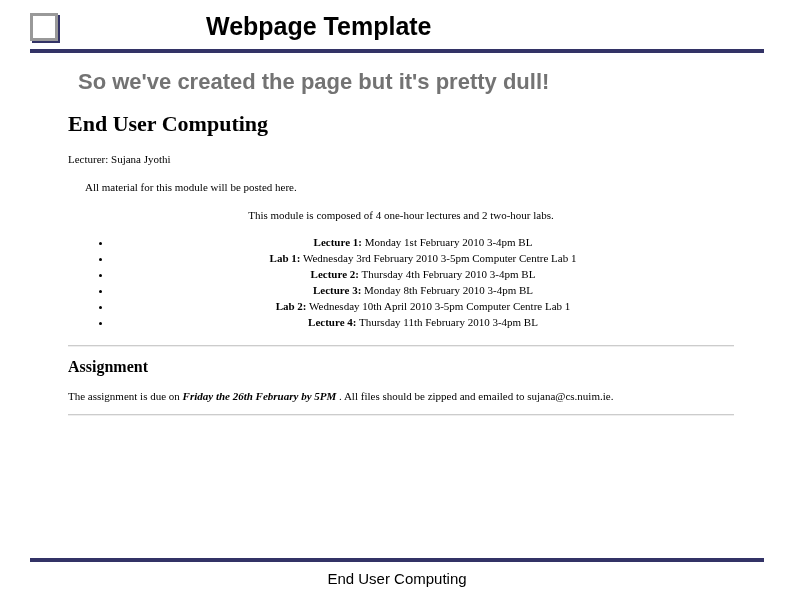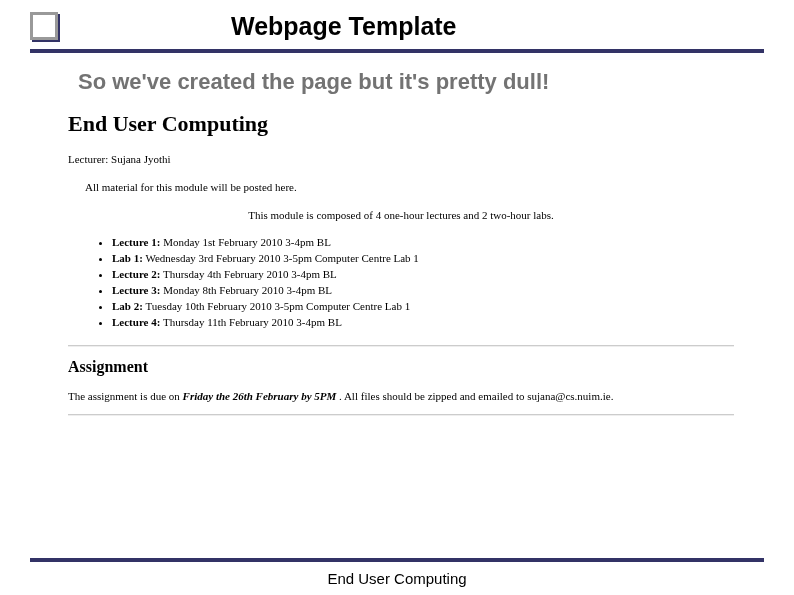--- a/index.html
+++ b/index.html
@@ -11,23 +11,22 @@
     position: relative;
     overflow: hidden;
   }
   .slide {
     width: 100%;
     height: 100%;
     position: relative;
   }
   .header-bar {
     display: flex;
-    align-items: flex-start;
+    align-items: flex-end;
     padding: 12px 30px 4px 30px;
-    gap: 25px;
   }
   .bullet-square {
     width: 28px;
     height: 28px;
     border: 3px solid #999999;
     background: #ffffff;
     margin-right: 18px;
     position: relative;
     box-shadow: 2px 2px 0 #333366;
     flex-shrink: 0;
@@ -76,20 +75,21 @@
   }
   .section-desc {
     font-size: 11px;
     margin-bottom: 14px;
     text-align: center;
   }
   .schedule {
     list-style: disc;
     padding-left: 44px;
     margin-bottom: 14px;
+    text-align: center;
   }
   .schedule li {
     font-size: 11px;
     line-height: 1.45;
   }
   .schedule li .label {
     font-weight: bold;
   }
   .hr {
     height: 1px;
@@ -146,21 +146,21 @@
     <div class="page-heading">End User Computing</div>
     <div class="lecturer">Lecturer: Sujana Jyothi</div>
     <div class="material">All material for this module will be posted here.</div>
     <div class="section-desc">This module is composed of 4 one-hour lectures and 2 two-hour labs.</div>
 
     <ul class="schedule">
       <li><span class="label">Lecture 1:</span><span> Monday 1st February 2010 3-4pm BL</span></li>
       <li><span class="label">Lab 1:</span><span> Wednesday 3rd February 2010 3-5pm Computer Centre Lab 1</span></li>
       <li><span class="label">Lecture 2:</span><span> Thursday 4th February 2010 3-4pm BL</span></li>
       <li><span class="label">Lecture 3:</span><span> Monday 8th February 2010 3-4pm BL</span></li>
-      <li><span class="label">Lab 2:</span><span> Tuesday 10th February 2010 3-5pm Computer Centre Lab 1</span></li>
+      <li><span class="label">Lab 2:</span><span> Wednesday 10th April 2010 3-5pm Computer Centre Lab 1</span></li>
       <li><span class="label">Lecture 4:</span><span> Thursday 11th February 2010 3-4pm BL</span></li>
     </ul>
 
     <div class="hr"></div>
 
     <div class="assignment-title">Assignment</div>
     <div class="assignment-text">
       <span>The assignment is due on </span><span class="due">Friday the 26th February by 5PM</span><span> . All files should be zipped and emailed to sujana@cs.nuim.ie.</span>
     </div>
 

